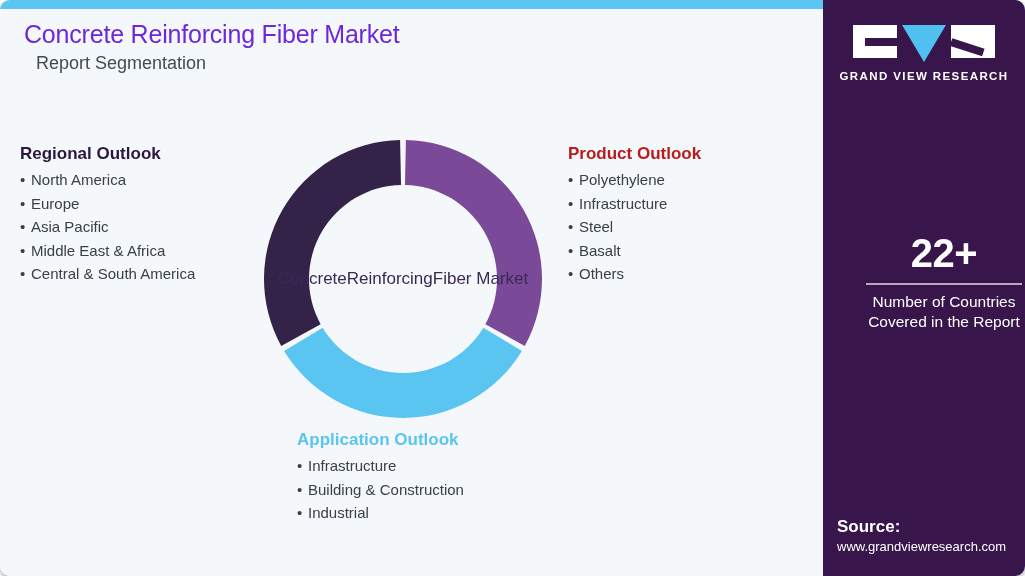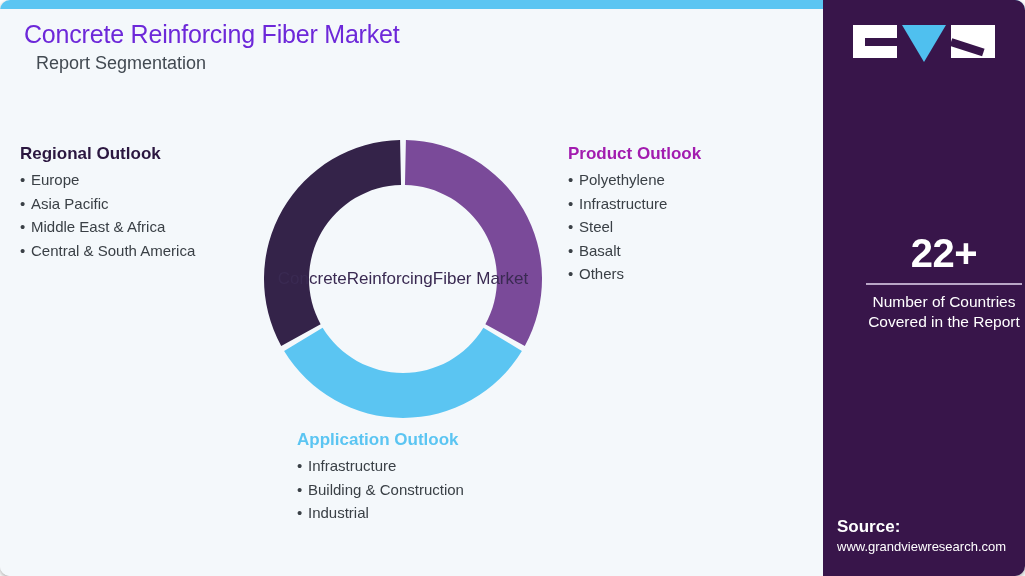--- a/index.html
+++ b/index.html
@@ -96,21 +96,21 @@
   #regional-outlook {
     left: 20px;
     top: 144px;
   }
   #regional-outlook .outlook-heading { color: #2b1740; }
 
   #product-outlook {
     left: 568px;
     top: 144px;
   }
-  #product-outlook .outlook-heading { color: #a21caf; }
+  #product-outlook .outlook-heading { color: #b91c1c; }
 
   #application-outlook {
     left: 297px;
     top: 430px;
   }
   #application-outlook .outlook-heading { color: #5bc5f2; }
 
   
   #donut-wrap {
     position: absolute;
@@ -267,20 +267,21 @@
   <div id="main-area"></div>
 
   <div id="header-block">
     <h1 id="report-title">Concrete Reinforcing Fiber Market</h1>
     <h2 id="report-subtitle">Report Segmentation</h2>
   </div>
 
   <div id="regional-outlook" class="outlook-block">
     <div class="outlook-heading">Regional Outlook</div>
     <ul class="outlook-list">
+      <li><span class="bullet">•</span><span>North America</span></li>
       <li><span class="bullet">•</span><span>Europe</span></li>
       <li><span class="bullet">•</span><span>Asia Pacific</span></li>
       <li><span class="bullet">•</span><span>Middle East &amp; Africa</span></li>
       <li><span class="bullet">•</span><span>Central &amp; South America</span></li>
     </ul>
   </div>
 
   <div id="product-outlook" class="outlook-block">
     <div class="outlook-heading">Product Outlook</div>
     <ul class="outlook-list">
@@ -317,20 +318,21 @@
   </div>
 
   <div id="right-panel">
 
     <div id="logo-block">
       <div id="logo-marks">
         <div class="logo-g"></div>
         <div class="logo-v"></div>
         <div class="logo-r"></div>
       </div>
+      <div id="logo-wordmark">GRAND VIEW RESEARCH</div>
     </div>
 
     <div id="stat-block">
       <div id="stat-value">22+</div>
       <div id="stat-divider"></div>
       <div id="stat-label">
         <div>Number of Countries</div>
         <div>Covered in the Report</div>
       </div>
     </div>

